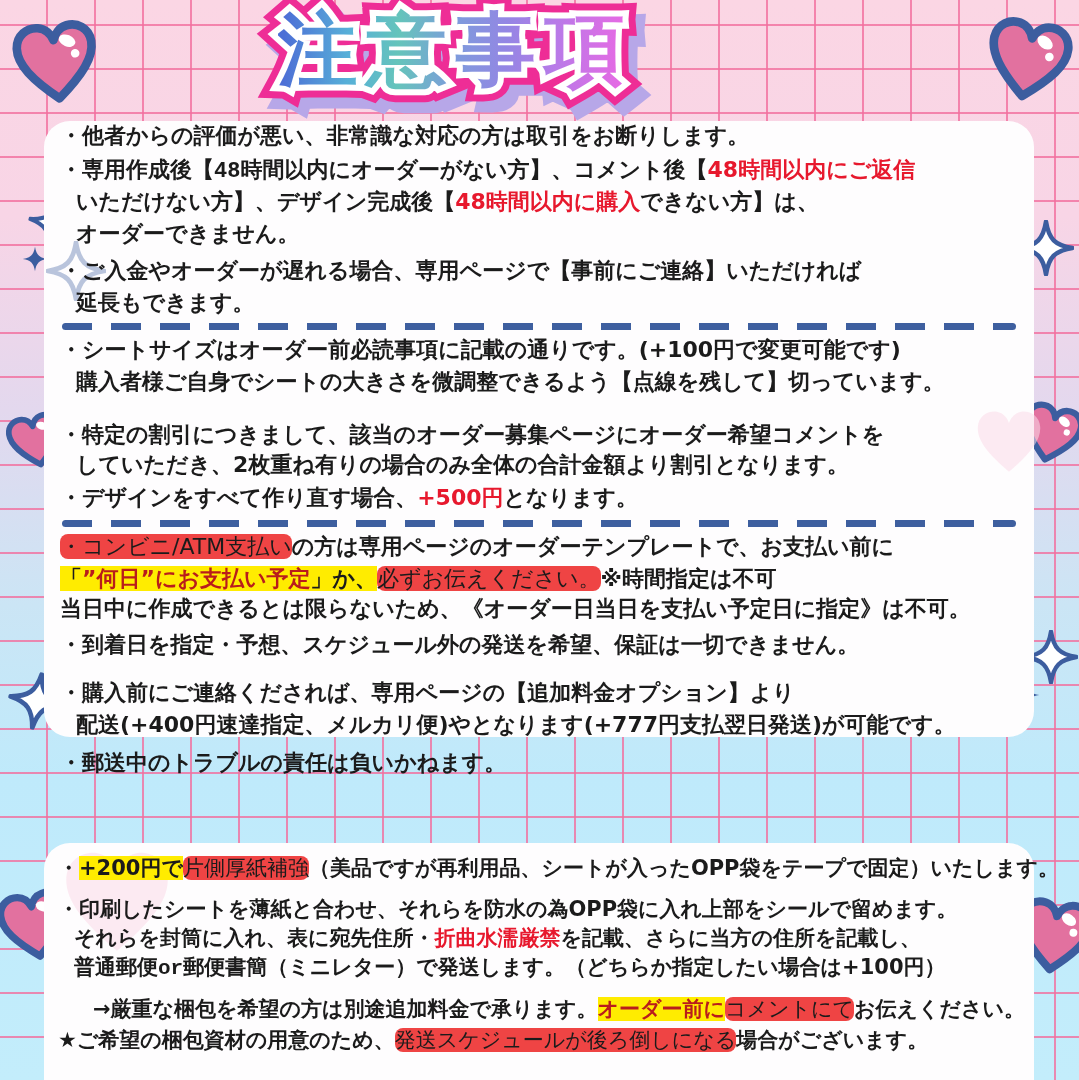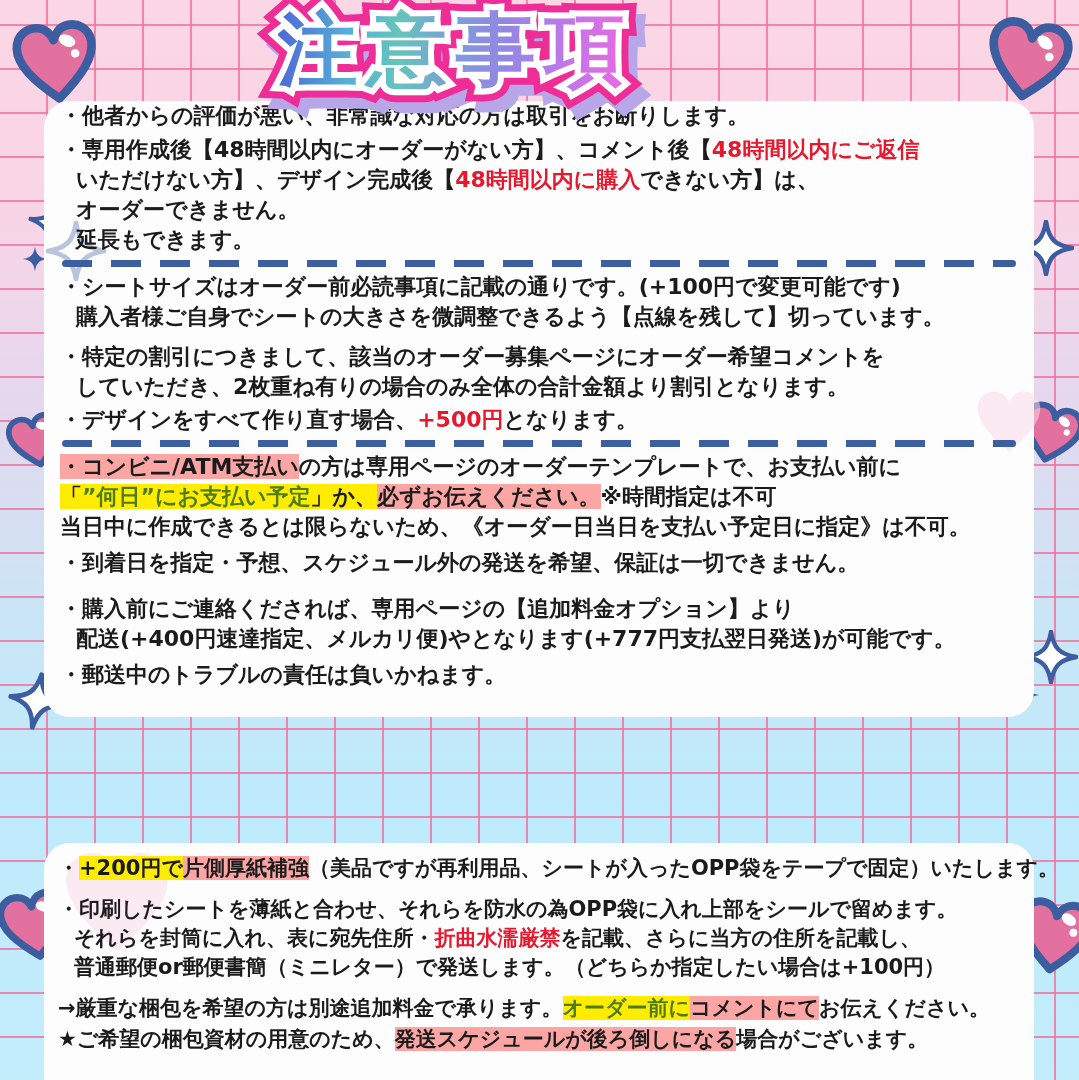--- a/index.html
+++ b/index.html
@@ -13,32 +13,32 @@
     content:"";position:absolute;inset:0;z-index:0;pointer-events:none;
     background:
       repeating-linear-gradient(90deg,transparent 0 46px,rgba(242,111,158,.8) 46px 48px),
       repeating-linear-gradient(0deg,transparent 0 42px,rgba(242,111,158,.8) 42px 44px);
   }
   .deco{position:absolute;z-index:1;}
   .panel{
     position:absolute;left:44px;width:990px;background:#fefdfe;border-radius:26px;
     z-index:2;color:#1b1b1b;box-sizing:border-box;
   }
-  .panel1{top:101px;height:616px;padding:0 16px 10px 16px;font-size:22px;}
+  .panel1{top:121px;height:616px;padding:0 16px 10px 16px;font-size:22px;}
   .panel2{top:843px;height:264px;padding:11px 14px 10px 14px;font-size:21px;}
   .panel .wm{position:absolute;z-index:0;pointer-events:none;opacity:.55;}
   .line{position:relative;z-index:1;line-height:30px;white-space:nowrap;}
   .panel2 .line{line-height:29px;}
   .line.ind{padding-left:16px;}
   .s-n{font-weight:600;}
-  .s-b{font-weight:900;}
+  .s-b{font-weight:900;font-family:Liberation Mono, monospace;}
   .s-r{font-weight:900;color:#e7182d;}
   .s-hn{font-weight:600;background:#ffec00;}
-  .s-hb{font-weight:700;background:#fca5a5;}
-  .s-hr{font-weight:900;color:#4d7c0f;background:#ffec00;}
+  .s-hb{font-weight:400;background:#ef4444;border-radius:8px;}
+  .s-hr{font-weight:900;color:#b91c1c;background:#ffec00;}
   .divider{
     height:7px;margin:5px 2px;border-radius:4px;position:relative;z-index:1;
     background:repeating-linear-gradient(90deg,#3e5f9f 0 30px,transparent 30px 49px);
   }
   
   .title{position:absolute;left:0;width:911px;height:120px;z-index:3;text-align:center;}
   .title1{top:4px;}
   .title2{top:720px;}
   .tl{
     position:absolute;left:50%;top:0;transform:translateX(-50%);white-space:nowrap;
@@ -131,25 +131,26 @@
     <svg class="wm" style="left:925px;top:282px" width="80" height="80" viewBox="0 0 100 100">
         <use href="#heart-faint"></use>
       </svg>
     <svg class="wm" style="left:2px;top:120px;opacity:.35" width="60" height="60" viewBox="0 0 100 100">
         <use href="#sparkle-shape"></use>
       </svg>
   <div class="line"><span class="s-n">・他者からの評価が悪い、非常識な対応の方は取引をお断りします。</span></div>
       <div class="line" style="margin-top: 4px;"><span class="s-n">・専用作成後</span><span class="s-b">【48時間以内にオーダーがない方】</span><span class="s-n">、コメント後</span><span class="s-b">【</span><span class="s-r">48時間以内にご返信</span></div>
       <div class="line ind"><span class="s-b">いただけない方】</span><span class="s-n">、デザイン完成後</span><span class="s-b">【</span><span class="s-r">48時間以内に購入</span><span class="s-n">できない方</span><span class="s-b">】</span><span class="s-n">は、</span></div>
       <div class="line ind"><span class="s-b">オーダーできません。</span></div>
+      <div class="line" style="margin-top: 5px;"><span class="s-n">・ご入金やオーダーが遅れる場合、専用ページで</span><span class="s-b">【事前にご連絡】</span><span class="s-n">いただければ</span></div>
       <div class="line ind"><span class="s-n">延長もできます。</span></div>
       <div class="divider"></div>
       <div class="line"><span class="s-n">・シートサイズは</span><span class="s-b">オーダー前必読事項に記載の通り</span><span class="s-n">です。(+100円で変更可能です)</span></div>
       <div class="line ind"><span class="s-n">購入者様ご自身でシートの大きさを微調整できるよう</span><span class="s-b">【点線を残して】</span><span class="s-n">切っています。</span></div>
-      <div class="line" style="margin-top: 10px;"><span class="s-n">・特定の割引につきまして、該当のオーダー募集ページにオーダー希望コメントを</span></div>
+      <div class="line" style="margin-top: 21px;"><span class="s-n">・特定の割引につきまして、該当のオーダー募集ページにオーダー希望コメントを</span></div>
       <div class="line ind"><span class="s-n">していただき、2枚重ね有りの場合のみ全体の合計金額より割引となります。</span></div>
       <div class="line" style="margin-top: 3px;"><span class="s-b">・デザインをすべて作り直す場合、</span><span class="s-r">+500円</span><span class="s-n">となります。</span></div>
       <div class="divider"></div>
       <div class="line"><span class="s-hb">・コンビニ/ATM支払い</span><span class="s-n">の方は専用ページのオーダーテンプレートで、</span><span class="s-b">お支払い前に</span></div>
       <div class="line"><span class="s-hn">「</span><span class="s-hr">”何日”にお支払い予定</span><span class="s-hn">」か、</span><span class="s-hb">必ずお伝えください。</span><span class="s-n">※時間指定は不可</span></div>
       <div class="line"><span class="s-n">当日中に作成できるとは限らないため、《オーダー日当日を支払い予定日に指定》は不可。</span></div>
       <div class="line" style="margin-top: 6px;"><span class="s-b">・到着日を指定・予想、スケジュール外の発送を希望、保証は一切できません。</span></div>
       <div class="line" style="margin-top: 16px;"><span class="s-n">・購入前にご連絡くだされば、専用ページの</span><span class="s-b">【追加料金オプション】</span><span class="s-n">より</span></div>
       <div class="line ind"><span class="s-b">配送</span><span class="s-n">(+400円速達指定、メルカリ便)や</span><span class="s-b">となります</span><span class="s-n">(+777円支払翌日発送)が可能です。</span></div>
       <div class="line" style="margin-top: 6px;"><span class="s-n">・郵送中のトラブルの責任は負いかねます。</span></div>
@@ -157,17 +158,17 @@
 
 
   <div class="panel panel2">
     <svg class="wm" style="left:8px;top:-4px" width="130" height="130" viewBox="0 0 100 100">
         <use href="#heart-faint"></use>
       </svg>
   <div class="line"><span class="s-n">・</span><span class="s-hn">+200円で</span><span class="s-hb">片側厚紙補強</span><span class="s-n">（美品ですが再利用品、シートが入ったOPP袋をテープで固定）いたします。</span></div>
       <div class="line" style="margin-top: 12px;"><span class="s-n">・印刷したシートを薄紙と合わせ、それらを防水の為OPP袋に入れ上部をシールで留めます。</span></div>
       <div class="line ind"><span class="s-n">それらを封筒に入れ、表に宛先住所・</span><span class="s-r">折曲水濡厳禁</span><span class="s-n">を記載、さらに当方の住所を記載し、</span></div>
       <div class="line ind"><span class="s-b">普通郵便or郵便書簡（ミニレター）</span><span class="s-n">で発送します。（どちらか指定したい場合は+100円）</span></div>
-      <div class="line" style="margin-top: 12px;"><span class="s-n">→厳重な梱包を希望の方は別途追加料金で承ります。</span><span class="s-hr">オーダー前に</span><span class="s-hb">コメントにて</span><span class="s-n">お伝えください。</span></div>
+      <div class="line" style="margin-top: 12px; margin-left: 35px;"><span class="s-n">→厳重な梱包を希望の方は別途追加料金で承ります。</span><span class="s-hr">オーダー前に</span><span class="s-hb">コメントにて</span><span class="s-n">お伝えください。</span></div>
       <div class="line" style="margin-top: 2px;"><span class="s-n">★ご希望の梱包資材の用意のため、</span><span class="s-hb">発送スケジュールが後ろ倒しになる</span><span class="s-n">場合がございます。</span></div>
     </div>
 
 </div>
 
 </body></html>

